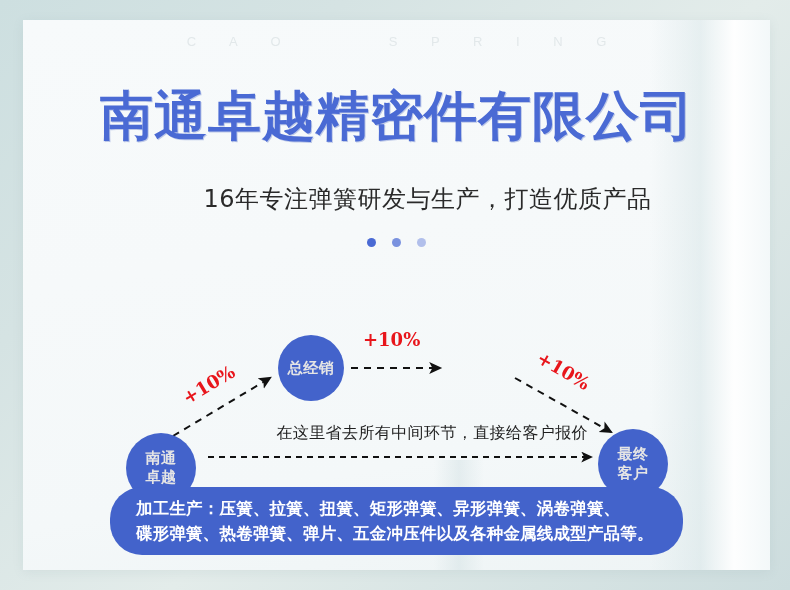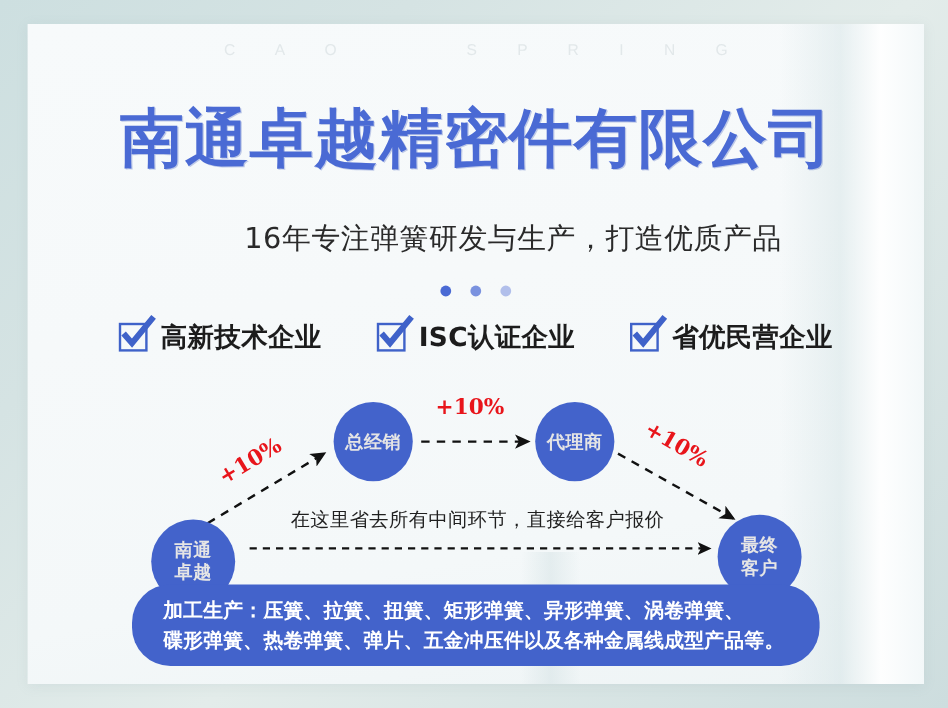--- a/index.html
+++ b/index.html
@@ -209,21 +209,21 @@
   }
   .pct.p1 { left: 157px; top: 58px;  transform: rotate(-31deg); }
   .pct.p2 { left: 340px; top: 13px;  }
   .pct.p3 { left: 512px; top: 44px;  transform: rotate(30deg); }
 
   .mid-note {
     position: absolute;
     left: 185px;
     top: 107px;
     width: 380px;
-    text-align: center;
+    text-align: right;
     font-size: 16px;
     color: #1f1f1f;
     font-family: Liberation Sans, sans-serif;
     letter-spacing: 0.4px;
     white-space: nowrap;
   }
 
   
   .pill {
     position: absolute;
@@ -257,46 +257,20 @@
       <div class="eyebrow">C A O     S P R I N G</div>
       <div class="company-title">南通卓越精密件有限公司</div>
       <div class="subtitle">16年专注弹簧研发与生产，打造优质产品</div>
 
       <div class="dots">
         <span class="dot d1"></span>
         <span class="dot d2"></span>
         <span class="dot d3"></span>
       </div>
 
-      <div class="badges">
-        <div class="badge">
-          <span class="checkbox">
-            <svg viewBox="0 0 30 28" xmlns="http://www.w3.org/2000/svg">
-              <path d="M2 15 L9 23 L27 1" fill="none" stroke="#3f62c9" stroke-width="5" stroke-linecap="butt" stroke-linejoin="miter"></path>
-            </svg>
-          </span>
-          <span class="badge-label">高新技术企业</span>
-        </div>
-        <div class="badge">
-          <span class="checkbox">
-            <svg viewBox="0 0 30 28" xmlns="http://www.w3.org/2000/svg">
-              <path d="M2 15 L9 23 L27 1" fill="none" stroke="#3f62c9" stroke-width="5" stroke-linecap="butt" stroke-linejoin="miter"></path>
-            </svg>
-          </span>
-          <span class="badge-label">ISC认证企业</span>
-        </div>
-        <div class="badge">
-          <span class="checkbox">
-            <svg viewBox="0 0 30 28" xmlns="http://www.w3.org/2000/svg">
-              <path d="M2 15 L9 23 L27 1" fill="none" stroke="#3f62c9" stroke-width="5" stroke-linecap="butt" stroke-linejoin="miter"></path>
-            </svg>
-          </span>
-          <span class="badge-label">省优民营企业</span>
-        </div>
-      </div>
 
       <div class="flow">
         <svg class="wires" viewBox="0 0 747 190" xmlns="http://www.w3.org/2000/svg">
           <defs>
             <marker id="arrowhead" markerWidth="7" markerHeight="7" refX="5.4" refY="3" orient="auto">
               <path d="M0,0 L6.5,3 L0,6 L1.6,3 Z" fill="#111111"></path>
             </marker>
           </defs>
 
           <line x1="150" y1="120" x2="247" y2="62" stroke="#111111" stroke-width="2" stroke-dasharray="7 6" marker-end="url(#arrowhead)"></line>
@@ -308,23 +282,20 @@
           <line x1="185" y1="141" x2="568" y2="141" stroke="#111111" stroke-width="1.8" stroke-dasharray="6 5" marker-end="url(#arrowhead)"></line>
         </svg>
 
         <div class="node n-source">
           <span>南通</span>
           <span>卓越</span>
         </div>
         <div class="node n-dist">
           <span>总经销</span>
         </div>
-        <div class="node n-agent">
-          <span>代理商</span>
-        </div>
         <div class="node n-client">
           <span>最终</span>
           <span>客户</span>
         </div>
 
         <div class="pct p1">+10%</div>
         <div class="pct p2">+10%</div>
         <div class="pct p3">+10%</div>
 
         <div class="mid-note">在这里省去所有中间环节，直接给客户报价</div>

